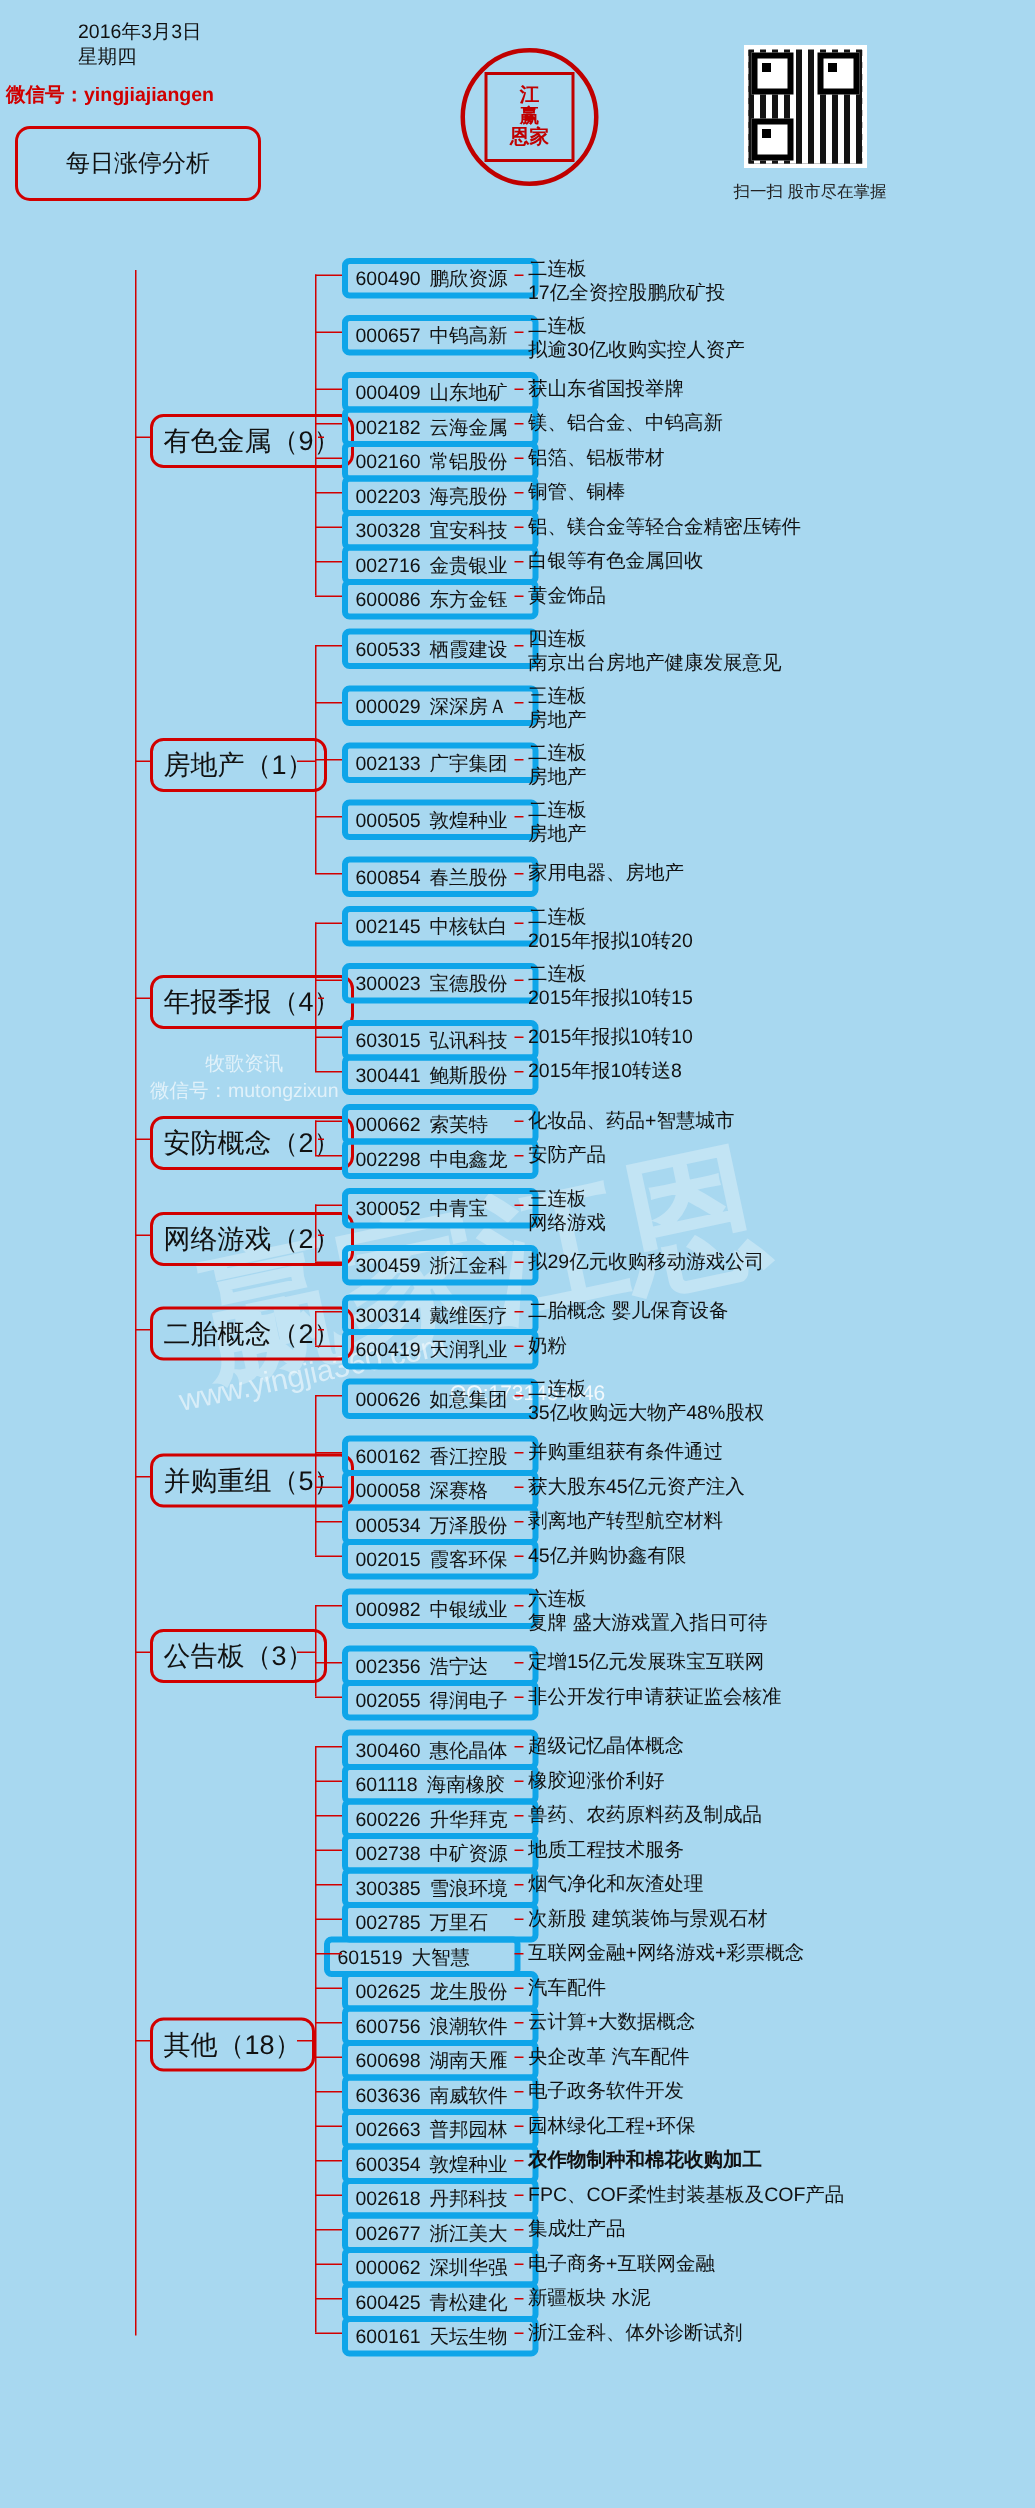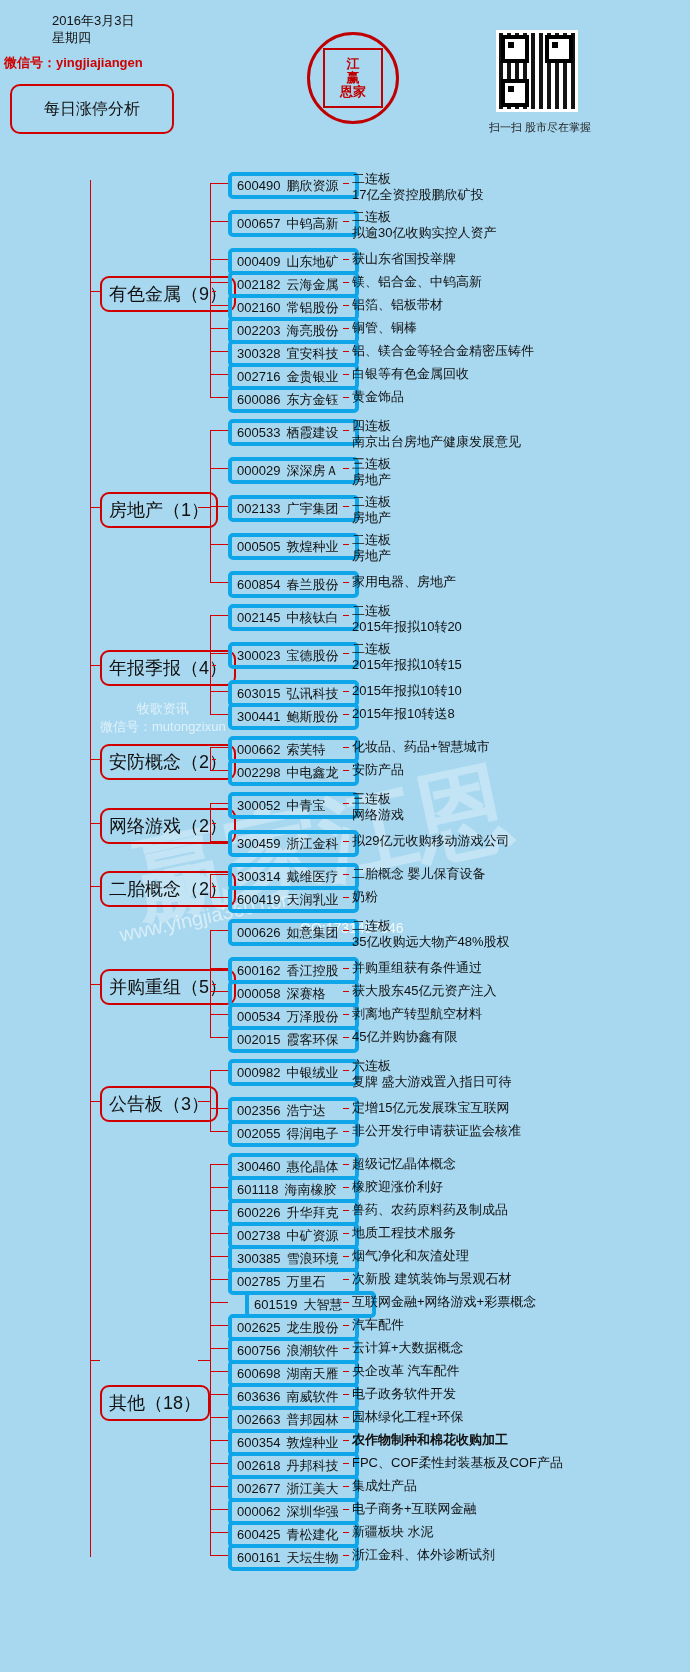--- a/index.html
+++ b/index.html
@@ -362,21 +362,21 @@
       <div class="line hline" style="left: 343px; width: 6px; top: 958px;"></div>
       <div class="desc" style="left: 352px; top: 950px;">
         <span class="l2">定增15亿元发展珠宝互联网</span>
       </div>
       <div class="stock" style="left: 228px; top: 970px; width: 113px;"><span class="code">002055</span><span>得润电子</span></div>
       <div class="line hline" style="left: 210px; width: 18px; top: 981px;"></div>
       <div class="line hline" style="left: 343px; width: 6px; top: 981px;"></div>
       <div class="desc" style="left: 352px; top: 973px;">
         <span class="l2">非公开发行申请获证监会核准</span>
       </div>
-      <div class="cat" style="left: 100px; top: 1195px; margin-top: 40px;">其他（18）</div>
+      <div class="cat" style="left: 100px; top: 1195px;">其他（18）</div>
       <div class="line vline" style="left: 210px; top: 1014px; height: 391px;"></div>
       <div class="line hline" style="left: 198px; width: 12px; top: 1210px;"></div>
       <div class="line hline" style="left: 90px; width: 10px; top: 1210px;"></div>
       <div class="stock" style="left: 228px; top: 1003px; width: 113px;"><span class="code">300460</span><span>惠伦晶体</span></div>
       <div class="line hline" style="left: 210px; width: 18px; top: 1014px;"></div>
       <div class="line hline" style="left: 343px; width: 6px; top: 1014px;"></div>
       <div class="desc" style="left: 352px; top: 1006px;">
         <span class="l2">超级记忆晶体概念</span>
       </div>
       <div class="stock" style="left: 228px; top: 1026px; width: 113px;"><span class="code">601118</span><span>海南橡胶</span></div>
@@ -402,21 +402,21 @@
       <div class="line hline" style="left: 343px; width: 6px; top: 1106px;"></div>
       <div class="desc" style="left: 352px; top: 1098px;">
         <span class="l2">烟气净化和灰渣处理</span>
       </div>
       <div class="stock" style="left: 228px; top: 1118px; width: 113px;"><span class="code">002785</span><span>万里石</span></div>
       <div class="line hline" style="left: 210px; width: 18px; top: 1129px;"></div>
       <div class="line hline" style="left: 343px; width: 6px; top: 1129px;"></div>
       <div class="desc" style="left: 352px; top: 1121px;">
         <span class="l2">次新股 建筑装饰与景观石材</span>
       </div>
-      <div class="stock" style="left: 245px; top: 1141px; width: 113px;"><span class="code">601519</span><span>大智慧</span></div>
+      <div class="stock" style="left: 216px; top: 1141px; width: 113px;"><span class="code">601519</span><span>大智慧</span></div>
       <div class="line hline" style="left: 210px; width: 18px; top: 1152px;"></div>
       <div class="line hline" style="left: 343px; width: 6px; top: 1152px;"></div>
       <div class="desc" style="left: 352px; top: 1144px;">
         <span class="l2">互联网金融+网络游戏+彩票概念</span>
       </div>
       <div class="stock" style="left: 228px; top: 1164px; width: 113px;"><span class="code">002625</span><span>龙生股份</span></div>
       <div class="line hline" style="left: 210px; width: 18px; top: 1175px;"></div>
       <div class="line hline" style="left: 343px; width: 6px; top: 1175px;"></div>
       <div class="desc" style="left: 352px; top: 1167px;">
         <span class="l2">汽车配件</span>

